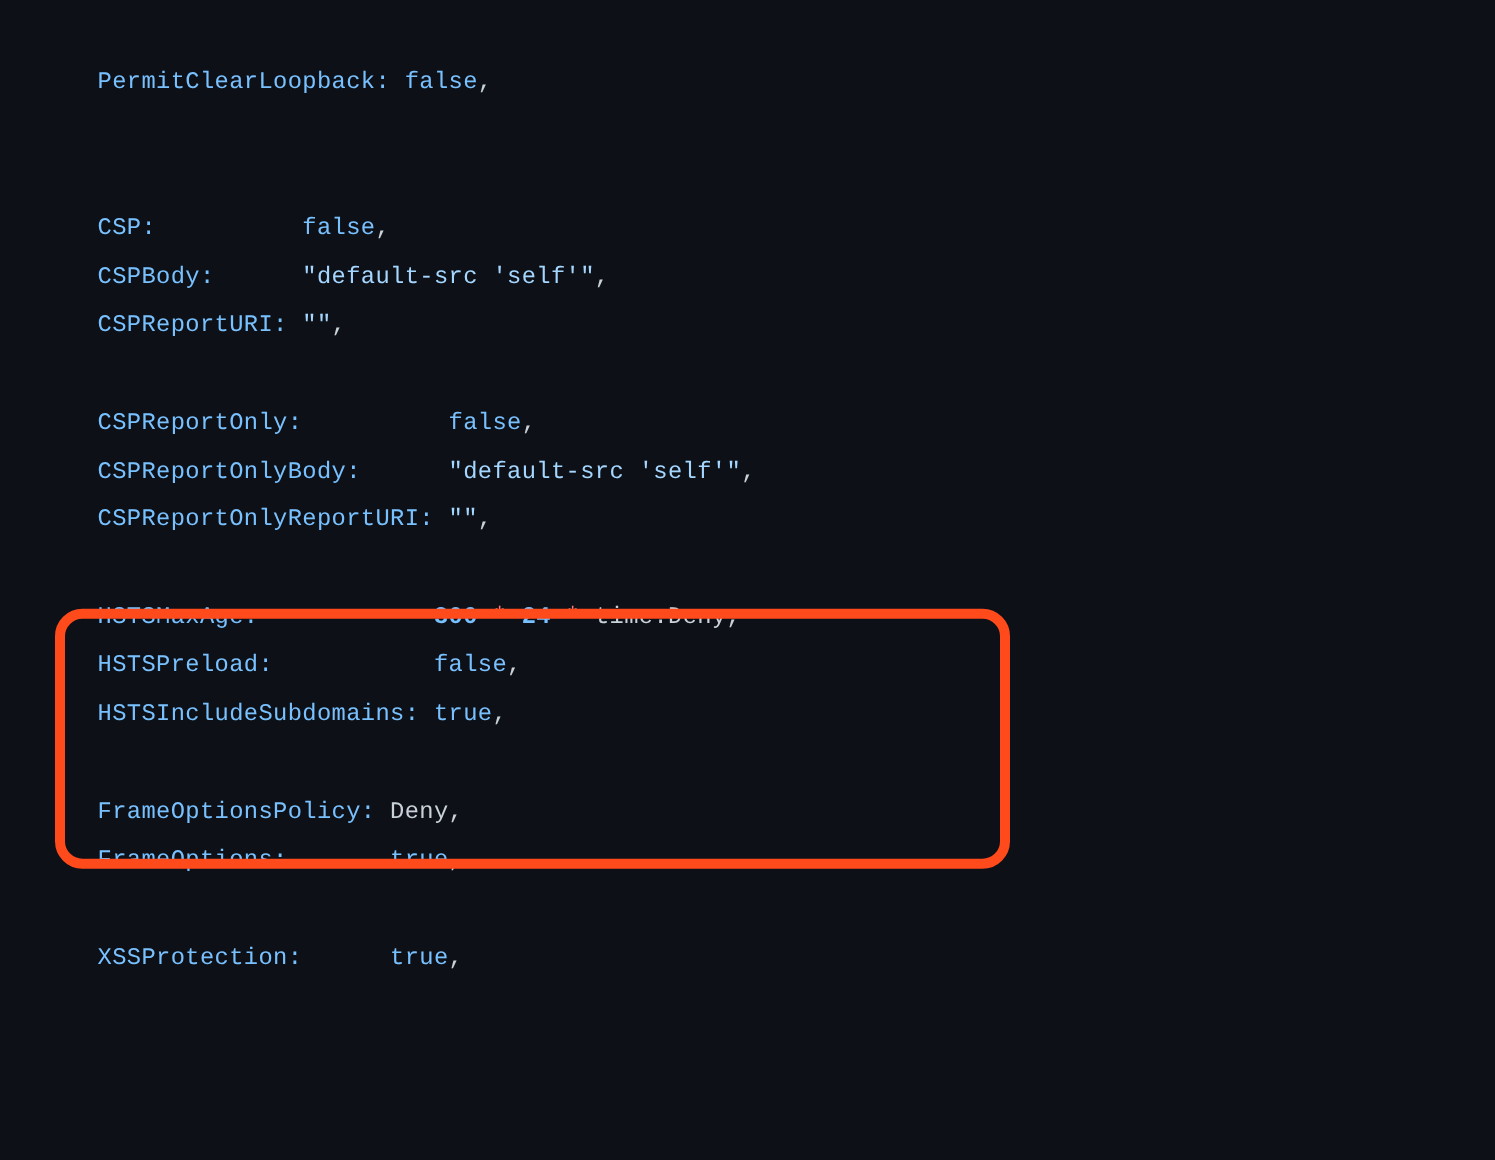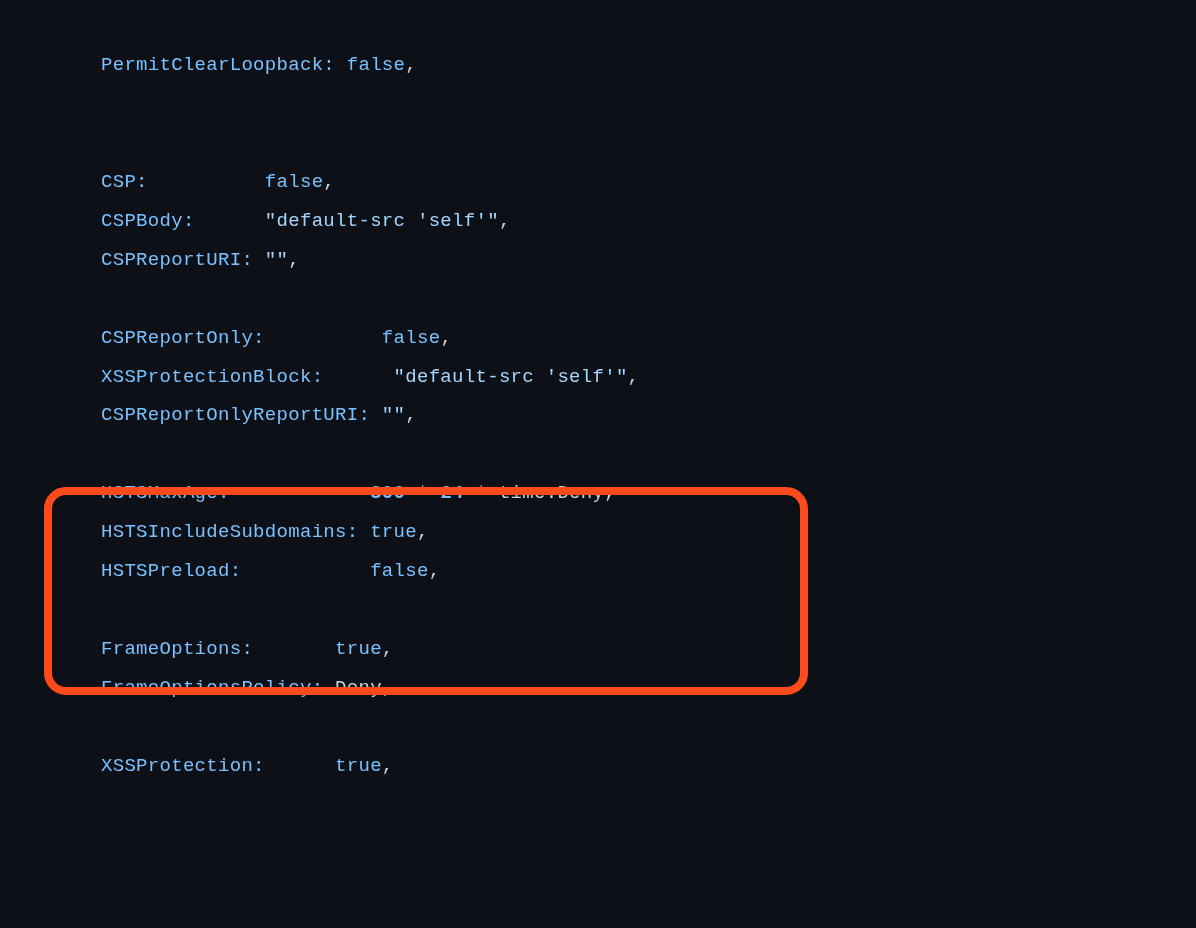--- a/index.html
+++ b/index.html
@@ -14,21 +14,20 @@
       line-height: 2.05;
       color: #c9d1d9;
       padding: 46px 0 0 78px;
       width: 1196px;
       height: 928px;
       overflow: hidden;
       letter-spacing: 0.3px;
     }
     .code-line {
       white-space: pre;
-      margin-left: 23px;
     }
     .key {
       color: #79c0ff;
     }
     .bool {
       color: #79c0ff;
     }
     .num {
       color: #79c0ff;
       font-weight: bold;
@@ -58,26 +57,26 @@
 
 <div class="code-block">
   <div class="code-line"><span class="key">PermitClearLoopback:</span><span class="text"> </span><span class="bool">false</span><span class="text">,</span></div>
   <div class="code-line">&nbsp;</div>
   <div class="code-line">&nbsp;</div>
   <div class="code-line"><span class="key">CSP:</span><span class="text">          </span><span class="bool">false</span><span class="text">,</span></div>
   <div class="code-line"><span class="key">CSPBody:</span><span class="text">      </span><span class="str">"default-src 'self'"</span><span class="text">,</span></div>
   <div class="code-line"><span class="key">CSPReportURI:</span><span class="text"> </span><span class="str">""</span><span class="text">,</span></div>
   <div class="code-line">&nbsp;</div>
   <div class="code-line"><span class="key">CSPReportOnly:</span><span class="text">          </span><span class="bool">false</span><span class="text">,</span></div>
-  <div class="code-line"><span class="key">XSSProtectionBlock:</span><span class="text">      </span><span class="str">"default-src 'self'"</span><span class="text">,</span></div>
+  <div class="code-line"><span class="key">CSPReportOnlyBody:</span><span class="text">      </span><span class="str">"default-src 'self'"</span><span class="text">,</span></div>
   <div class="code-line"><span class="key">CSPReportOnlyReportURI:</span><span class="text"> </span><span class="str">""</span><span class="text">,</span></div>
   <div class="code-line">&nbsp;</div>
   <div class="code-line"><span class="key">HSTSMaxAge:</span><span class="text">            </span><span class="num">300</span><span class="op"> * </span><span class="num">24</span><span class="op"> * </span><span class="text">time.Deny,</span></div>
+  <div class="code-line"><span class="key">HSTSPreload:</span><span class="text">           </span><span class="bool">false</span><span class="text">,</span></div>
   <div class="code-line"><span class="key">HSTSIncludeSubdomains:</span><span class="text"> </span><span class="bool">true</span><span class="text">,</span></div>
-  <div class="code-line"><span class="key">HSTSPreload:</span><span class="text">           </span><span class="bool">false</span><span class="text">,</span></div>
   <div class="code-line">&nbsp;</div>
+  <div class="code-line"><span class="key">FrameOptionsPolicy:</span><span class="text"> </span><span class="text">Deny,</span></div>
   <div class="code-line"><span class="key">FrameOptions:</span><span class="text">       </span><span class="bool">true</span><span class="text">,</span></div>
-  <div class="code-line"><span class="key">FrameOptionsPolicy:</span><span class="text"> </span><span class="text">Deny,</span></div>
   <div class="code-line">&nbsp;</div>
   <div class="code-line"><span class="key">XSSProtection:</span><span class="text">      </span><span class="bool">true</span><span class="text">,</span></div>
 </div>
 
 <div class="highlight-box"></div>
 
 </body></html>

